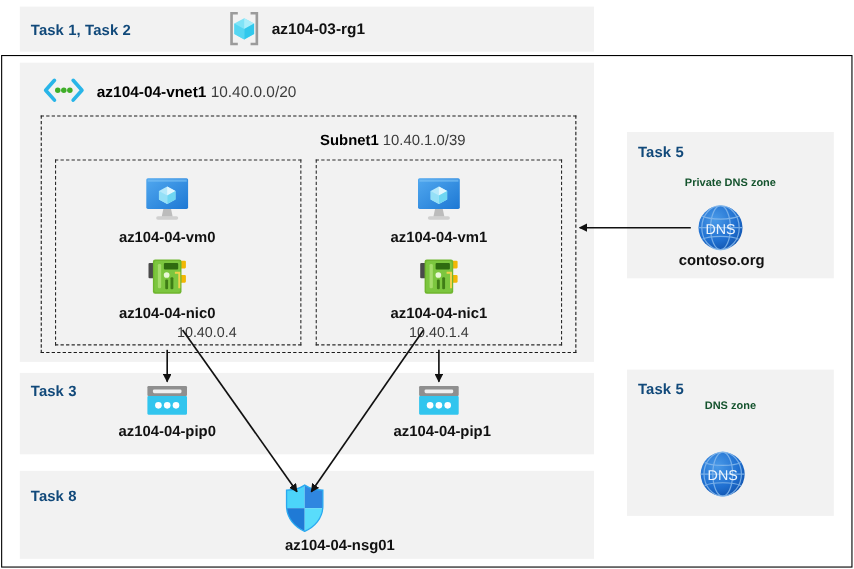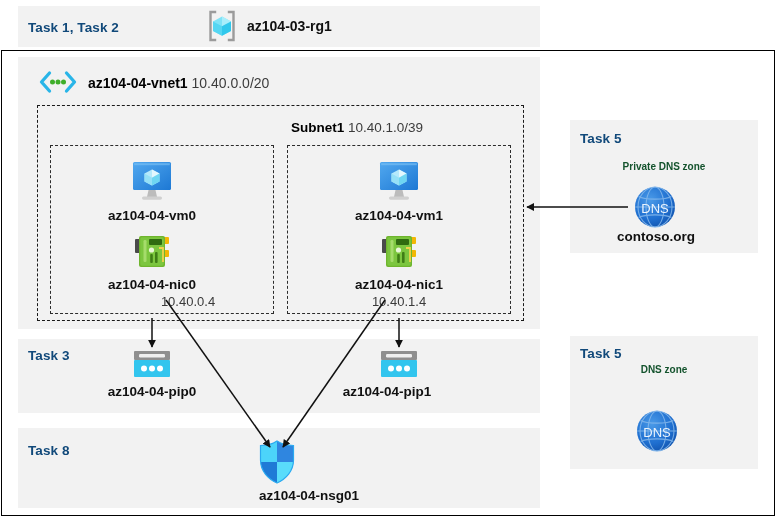--- a/index.html
+++ b/index.html
@@ -182,21 +182,21 @@
   <div class="icon" style="left:380px;top:350px;">
     <svg width="38" height="30" viewBox="0 0 38 30">
       <rect x="1" y="1" width="36" height="9" rx="1" fill="#8f8f8f"></rect>
       <rect x="6" y="4" width="26" height="3.4" rx="1.2" fill="#efefef"></rect>
       <rect x="1" y="10" width="36" height="17" rx="1" fill="#32c5ee"></rect>
       <circle cx="11" cy="18.5" r="3" fill="#ffffff"></circle>
       <circle cx="19" cy="18.5" r="3" fill="#ffffff"></circle>
       <circle cx="27" cy="18.5" r="3" fill="#ffffff"></circle>
     </svg>
   </div>
-  <div class="res-name" style="left:387px;top:384px;">az104-04-pip1</div>
+  <div class="res-name" style="left:402px;top:384px;">az104-04-pip1</div>
 
   <div class="panel" style="left:18px;top:428px;width:522px;height:80px;"></div>
   <div class="task-label" style="left:28px;top:443px;">Task 8</div>
 
   <div class="icon" style="left:258px;top:440px;">
     <svg width="38" height="44" viewBox="0 0 38 44">
       <defs>
         <clipPath id="shclip">
           <path d="M19 1 C13 5, 6 5.5, 2.5 5.5 L2.5 20 C2.5 31, 10 39, 19 43 C28 39, 35.5 31, 35.5 20 L35.5 5.5 C32 5.5, 25 5, 19 1 Z"></path>
         </clipPath>

